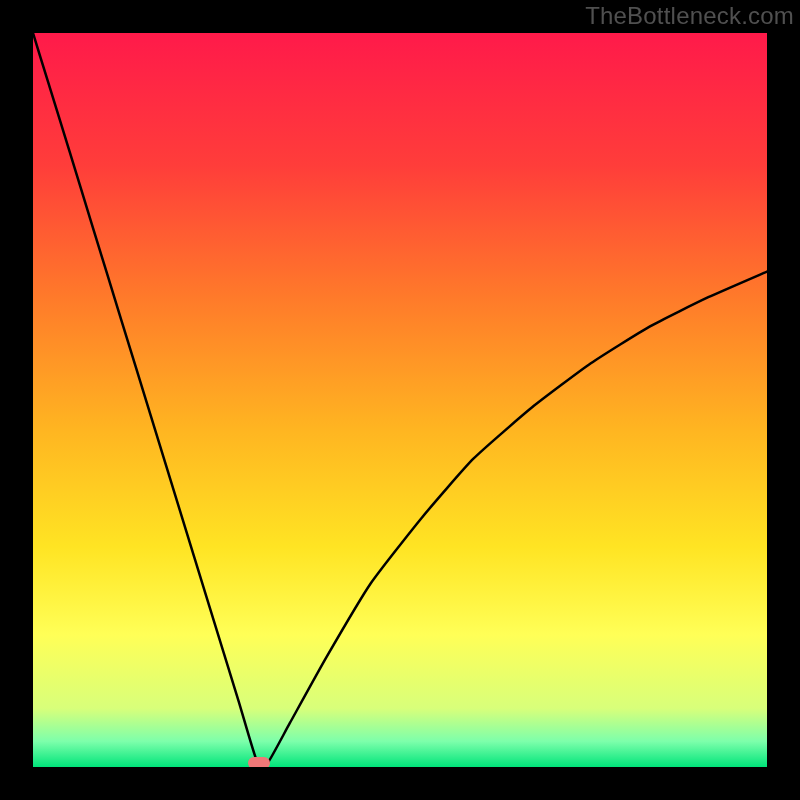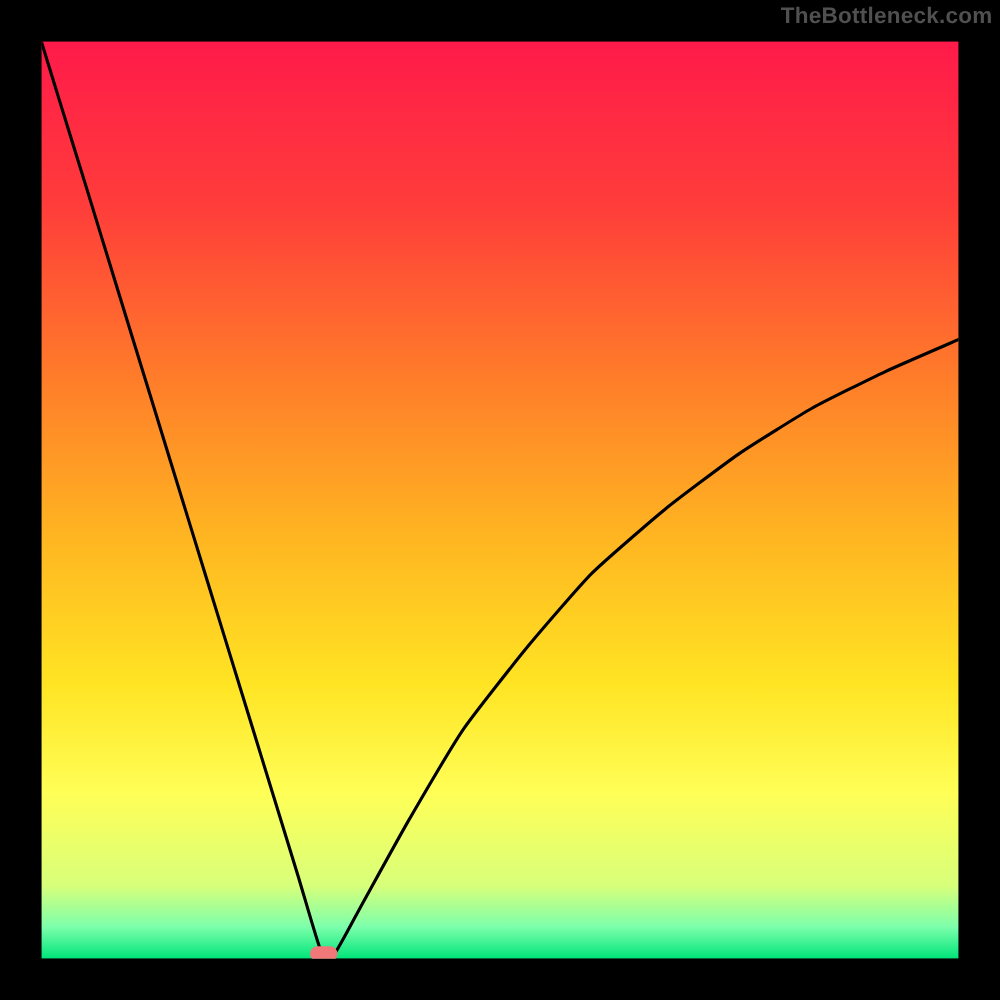--- a/index.html
+++ b/index.html
@@ -14,22 +14,22 @@
   .frame {
     position: relative;
     width: 800px;
     height: 800px;
     background: #000;
   }
   .watermark {
     position: absolute;
     top: 2px;
     right: 6px;
-    font-size: 18px;
-    font-weight: 700;
+    font-size: 24px;
+    font-weight: 400;
     color: #505050;
     letter-spacing: 0.2px;
     z-index: 5;
     user-select: none;
     text-align: right;
   }
   .plot-area {
     position: absolute;
     left: 33px;
     top: 33px;

